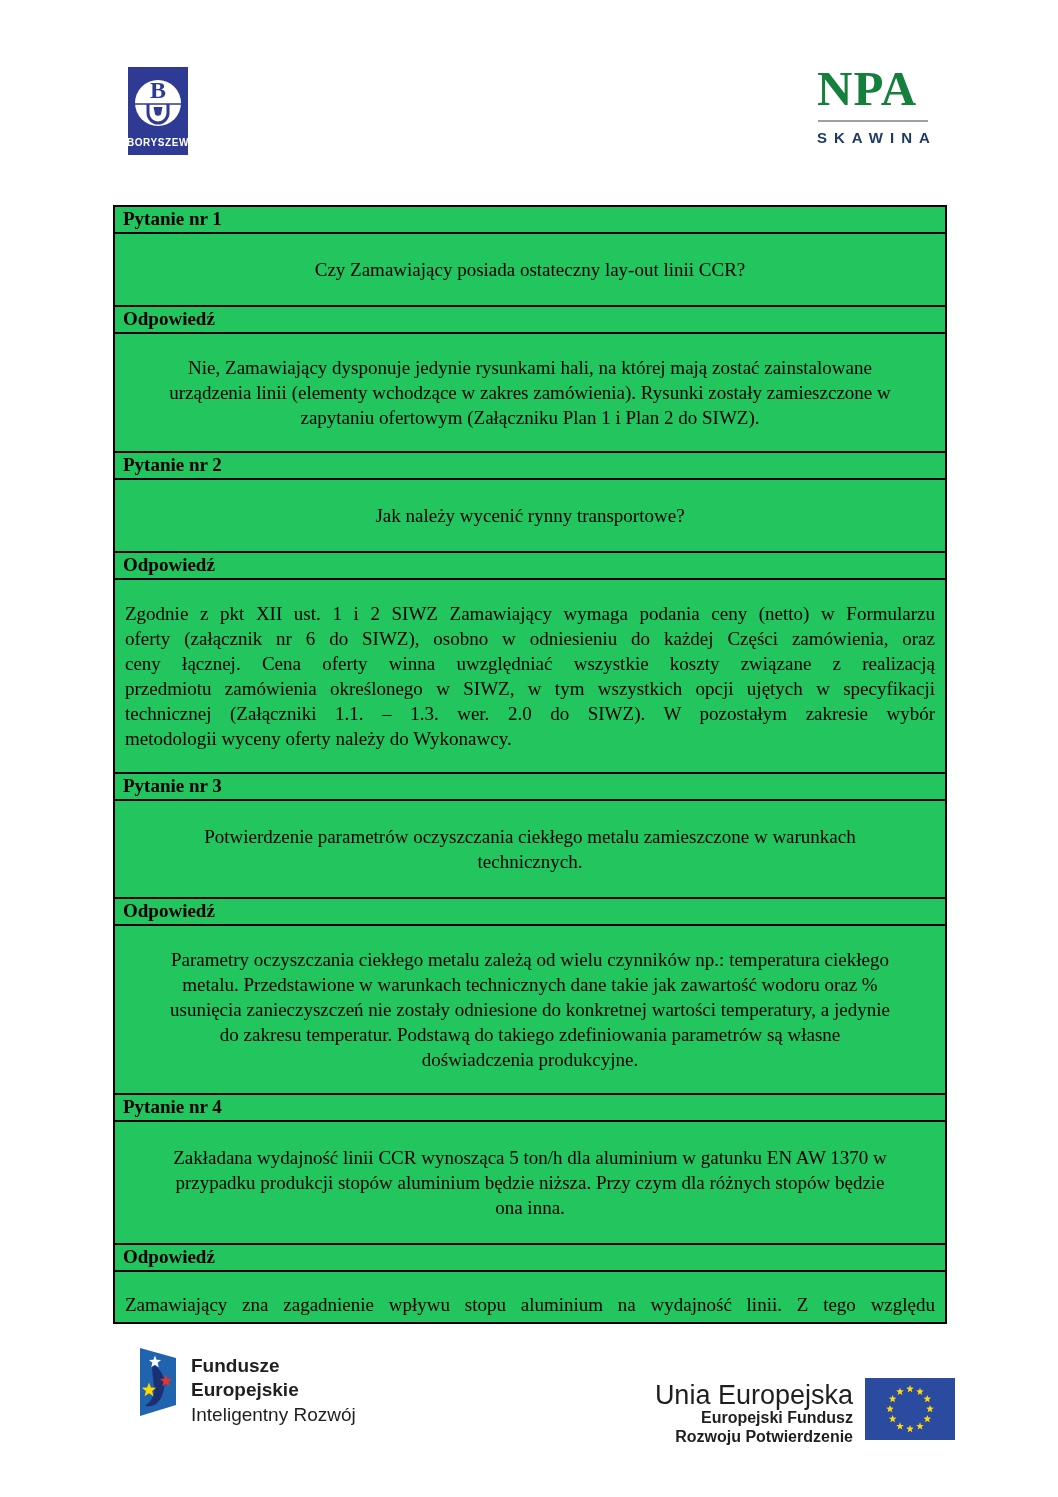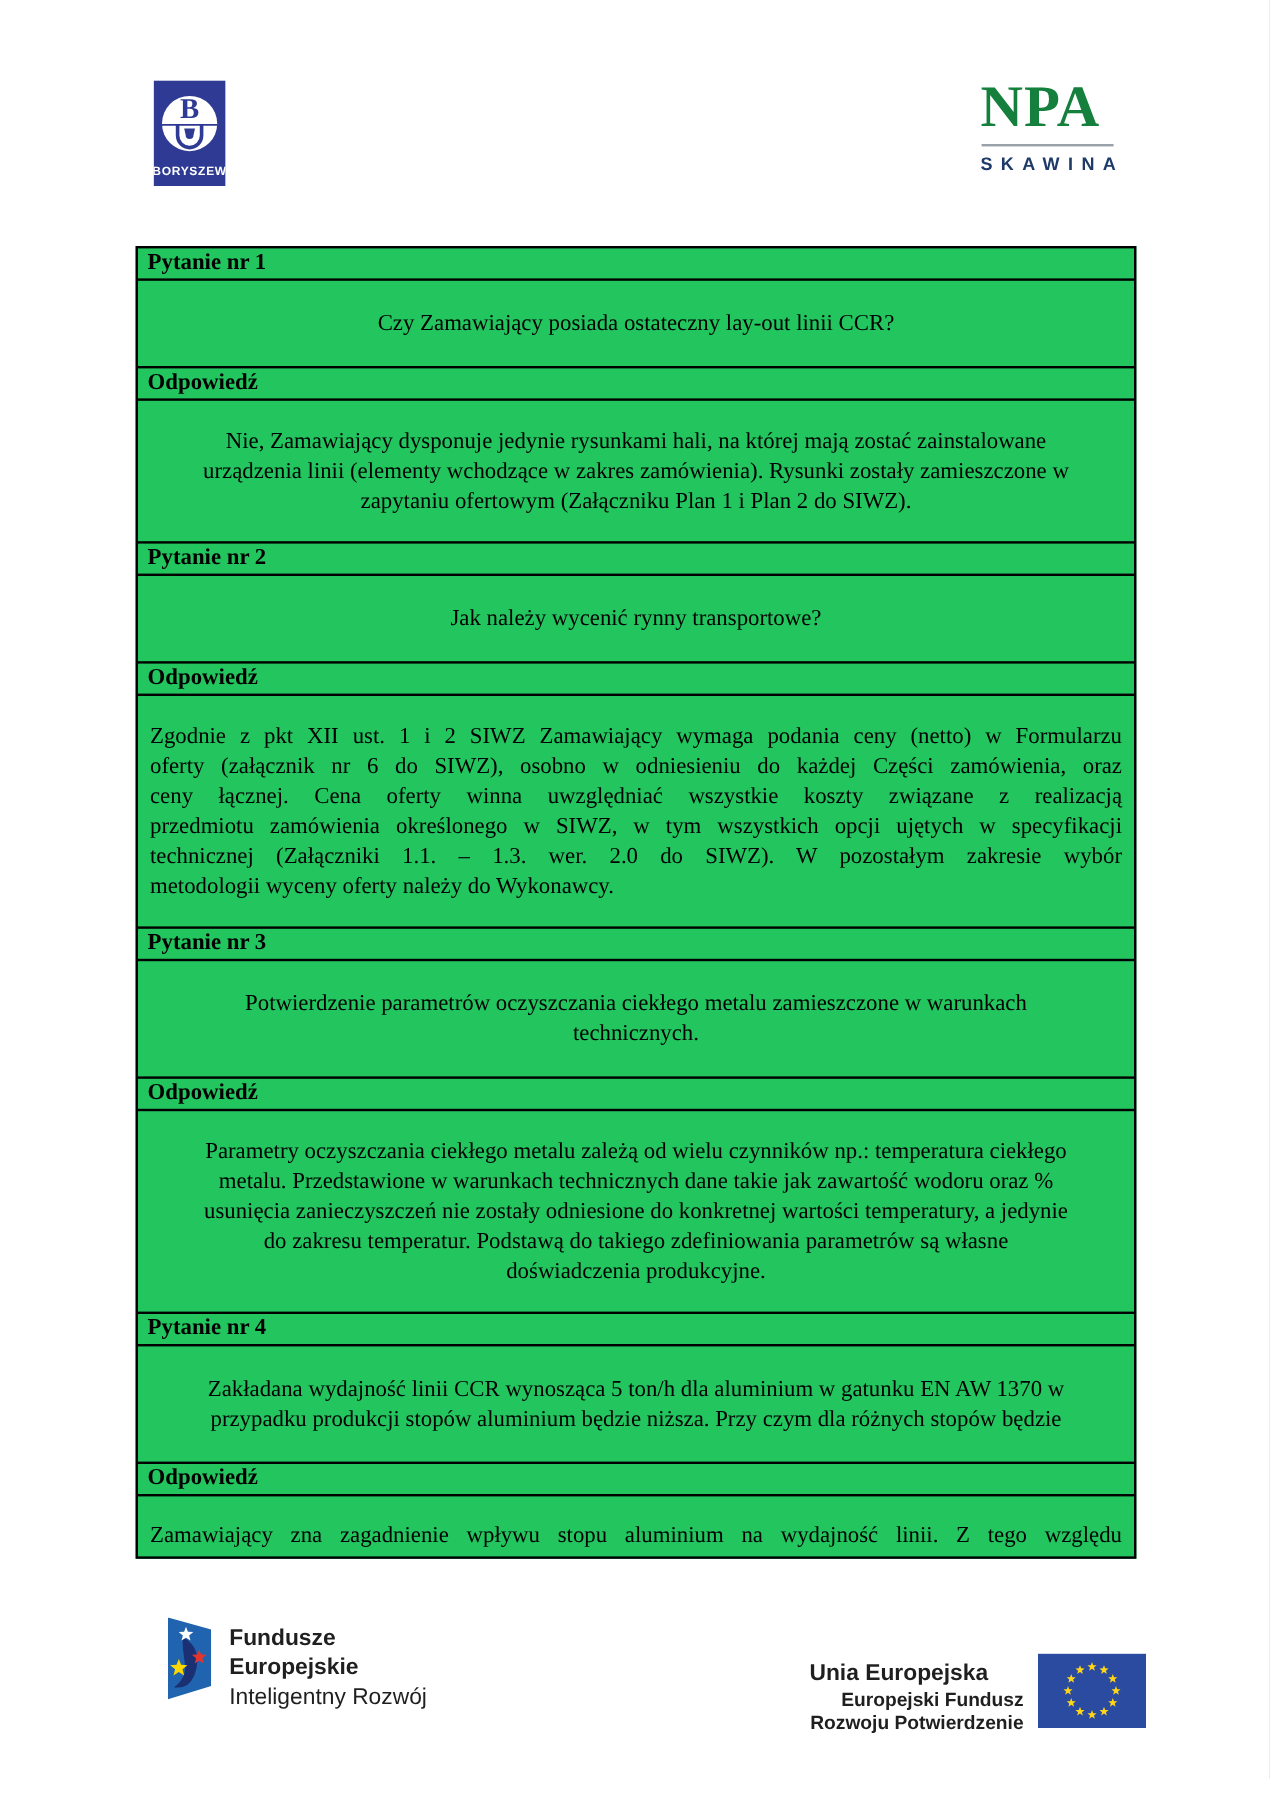--- a/index.html
+++ b/index.html
@@ -26,21 +26,21 @@
   .j { text-align: justify; text-align-last: justify; text-justify: inter-word; }
 
   
   .footer-left { position: absolute; left: 140px; top: 1348px; display: flex; align-items: flex-start; }
   .fe-text { margin-left: 15px; margin-top: 6px; font-family: "Liberation Sans", sans-serif; color: #1f1f1f; }
   .fe-title { font-weight: bold; font-size: 19px; line-height: 24px; }
   .fe-sub { font-size: 19px; line-height: 20px; margin-top: 3px; }
 
   .footer-right { position: absolute; left: 645px; top: 1378px; display: flex; align-items: flex-start; }
   .ue-text { width: 208px; text-align: right; font-family: "Liberation Sans", sans-serif; color: #1f1f1f; margin-top: 4px; }
-  .ue-title { font-weight: bold; font-size: 19px; line-height: 26px; text-align: center; }
+  .ue-title { font-weight: normal; font-size: 27px; line-height: 26px; }
   .ue-sub { font-weight: bold; font-size: 16px; line-height: 19px; }
   .eu-flag { margin-left: 12px; }
 </style>
 </head>
 <body>
 
 <div class="boryszew">
   <svg width="60" height="88" viewBox="0 0 60 88">
     <rect x="0" y="0" width="60" height="88" fill="#2e3a93"></rect>
     <circle cx="30" cy="36" r="23" fill="#ffffff"></circle>
@@ -96,20 +96,21 @@
     <div class="c">metalu. Przedstawione w warunkach technicznych dane takie jak zawartość wodoru oraz %</div>
     <div class="c">usunięcia zanieczyszczeń nie zostały odniesione do konkretnej wartości temperatury, a jedynie</div>
     <div class="c">do zakresu temperatur. Podstawą do takiego zdefiniowania parametrów są własne</div>
     <div class="c">doświadczenia produkcyjne.</div>
   </div>
 
   <div class="hrow">Pytanie nr 4</div>
   <div class="cell q-cell">
     <div class="c">Zakładana wydajność linii CCR wynosząca 5 ton/h dla aluminium w gatunku EN AW 1370 w</div>
     <div class="c">przypadku produkcji stopów aluminium będzie niższa. Przy czym dla różnych stopów będzie</div>
+    <div class="c">ona inna.</div>
   </div>
   <div class="hrow">Odpowiedź</div>
   <div class="cell a-cell last">
     <div class="j">Zamawiający zna zagadnienie wpływu stopu aluminium na wydajność linii. Z tego względu</div>
   </div>
 
 </div>
 
 <div class="footer-left">
   <svg width="36" height="78" viewBox="0 0 36 78">

